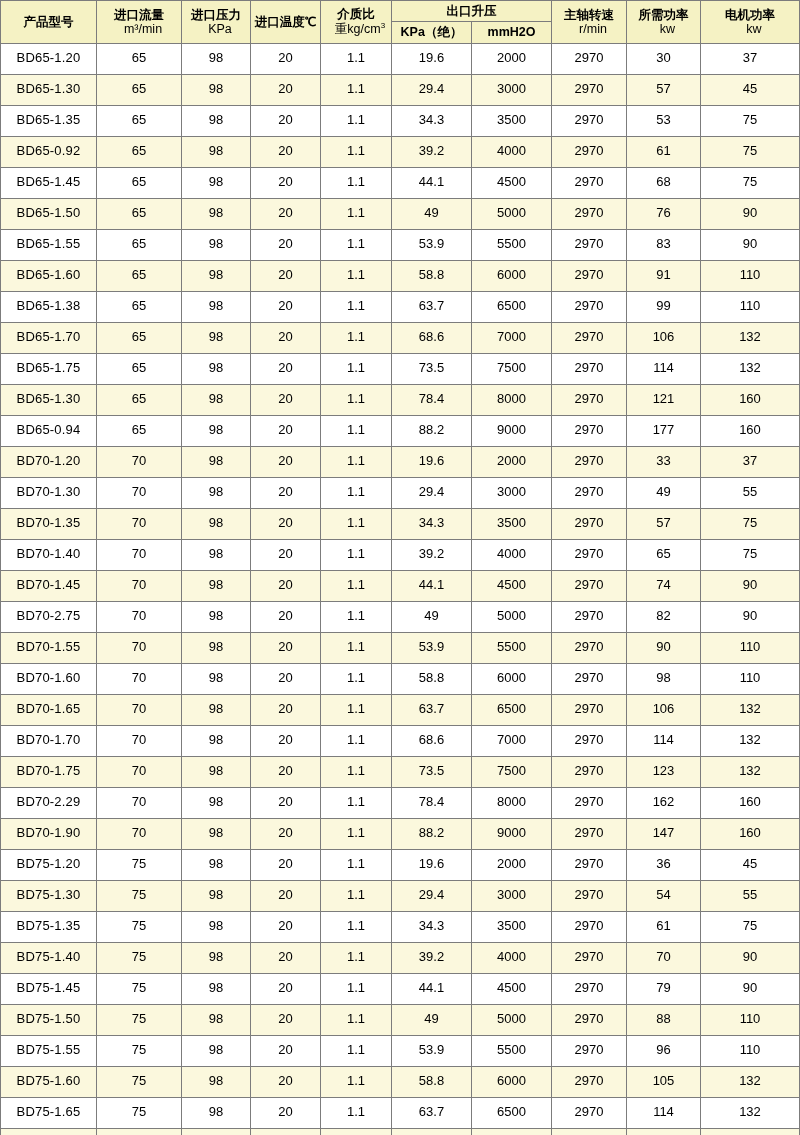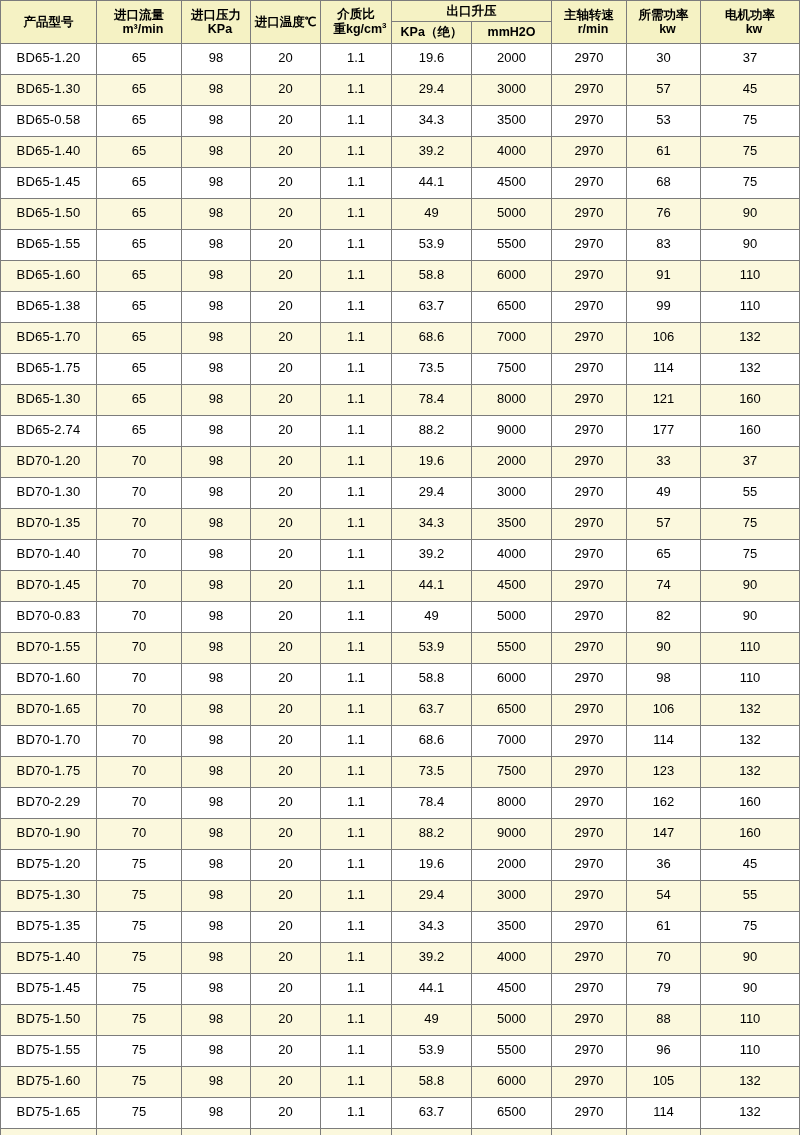--- a/index.html
+++ b/index.html
@@ -32,21 +32,21 @@
     padding: 0;
   }
   table.spec thead th {
     background: #f5f2c4;
     font-weight: bold;
     font-size: 12.5px;
     padding: 3px 1px;
   }
   table.spec thead th .unit {
     display: block;
-    font-weight: bold;
+    font-weight: normal;
     margin-left: 8px;
   }
   table.spec tbody td {
     height: 30px;
   }
   tbody tr.odd td {
     background: #ffffff;
   }
   tbody tr.even td {
     background: #fbf8dd;
@@ -150,33 +150,33 @@
           <td>98</td>
           <td>20</td>
           <td>1.1</td>
           <td>29.4</td>
           <td>3000</td>
           <td>2970</td>
           <td>57</td>
           <td>45</td>
         </tr>
         <tr class="odd">
-          <td class="model">BD65-0.58</td>
+          <td class="model">BD65-1.35</td>
           <td>65</td>
           <td>98</td>
           <td>20</td>
           <td>1.1</td>
           <td>34.3</td>
           <td>3500</td>
           <td>2970</td>
           <td>53</td>
           <td>75</td>
         </tr>
         <tr class="even">
-          <td class="model">BD65-1.40</td>
+          <td class="model">BD65-0.92</td>
           <td>65</td>
           <td>98</td>
           <td>20</td>
           <td>1.1</td>
           <td>39.2</td>
           <td>4000</td>
           <td>2970</td>
           <td>61</td>
           <td>75</td>
         </tr>
@@ -270,21 +270,21 @@
           <td>98</td>
           <td>20</td>
           <td>1.1</td>
           <td>78.4</td>
           <td>8000</td>
           <td>2970</td>
           <td>121</td>
           <td>160</td>
         </tr>
         <tr class="odd">
-          <td class="model">BD65-2.74</td>
+          <td class="model">BD65-0.94</td>
           <td>65</td>
           <td>98</td>
           <td>20</td>
           <td>1.1</td>
           <td>88.2</td>
           <td>9000</td>
           <td>2970</td>
           <td>177</td>
           <td>160</td>
         </tr>
@@ -342,21 +342,21 @@
           <td>98</td>
           <td>20</td>
           <td>1.1</td>
           <td>44.1</td>
           <td>4500</td>
           <td>2970</td>
           <td>74</td>
           <td>90</td>
         </tr>
         <tr class="odd">
-          <td class="model">BD70-0.83</td>
+          <td class="model">BD70-2.75</td>
           <td>70</td>
           <td>98</td>
           <td>20</td>
           <td>1.1</td>
           <td>49</td>
           <td>5000</td>
           <td>2970</td>
           <td>82</td>
           <td>90</td>
         </tr>

